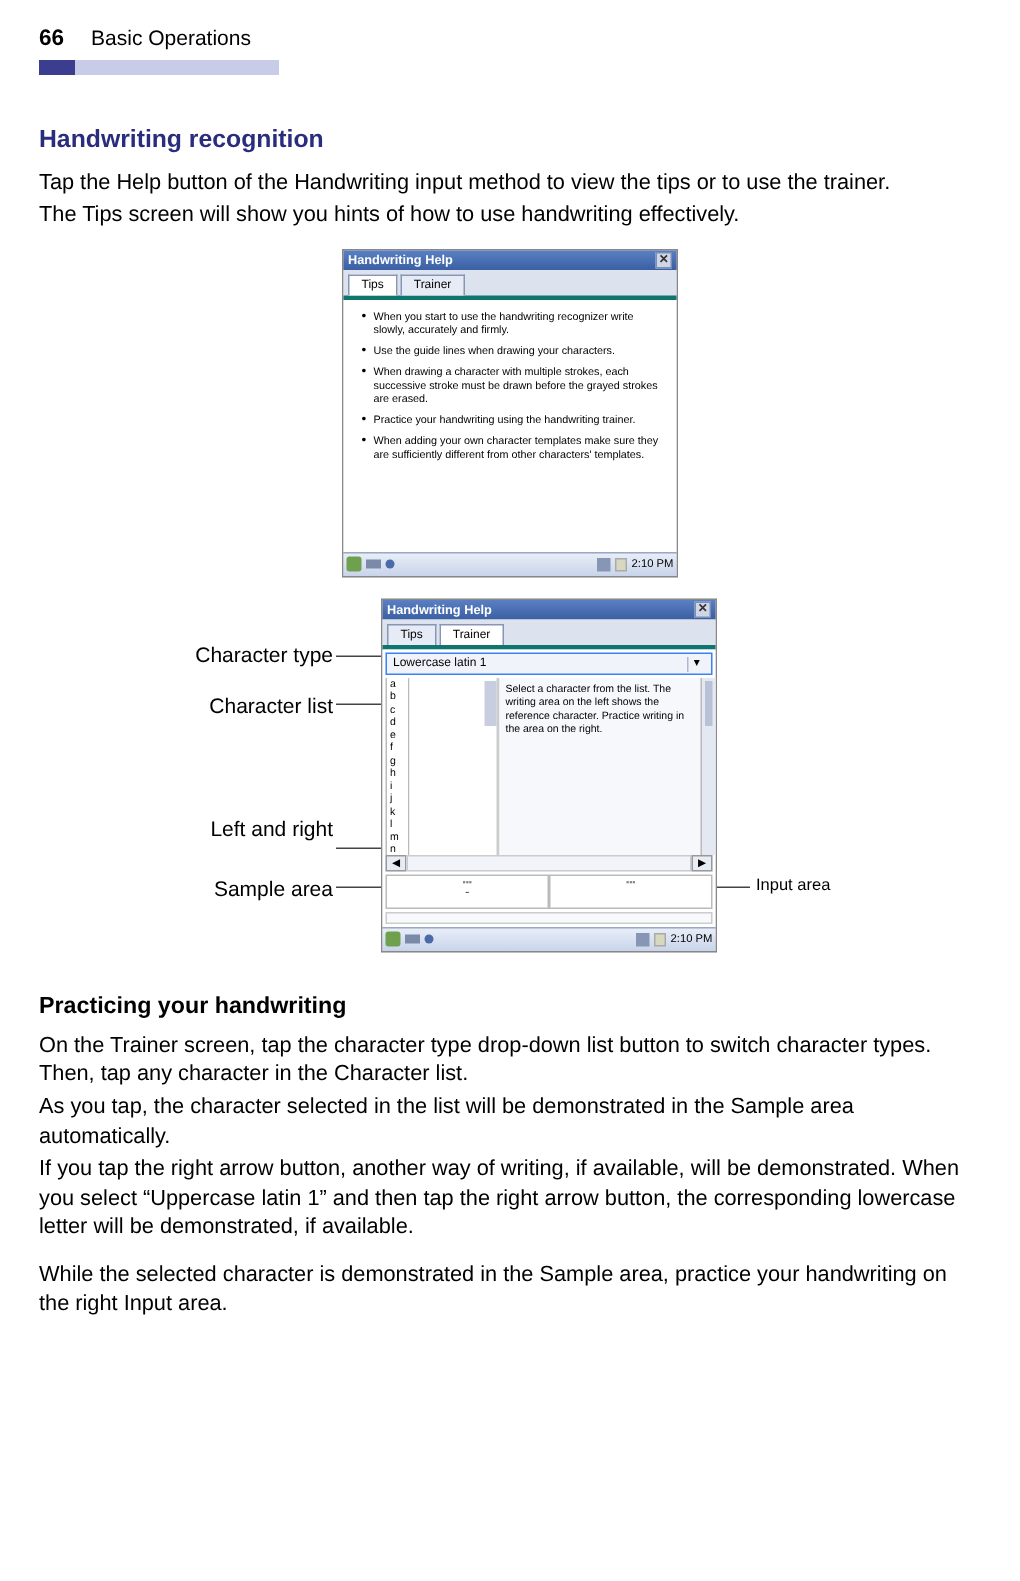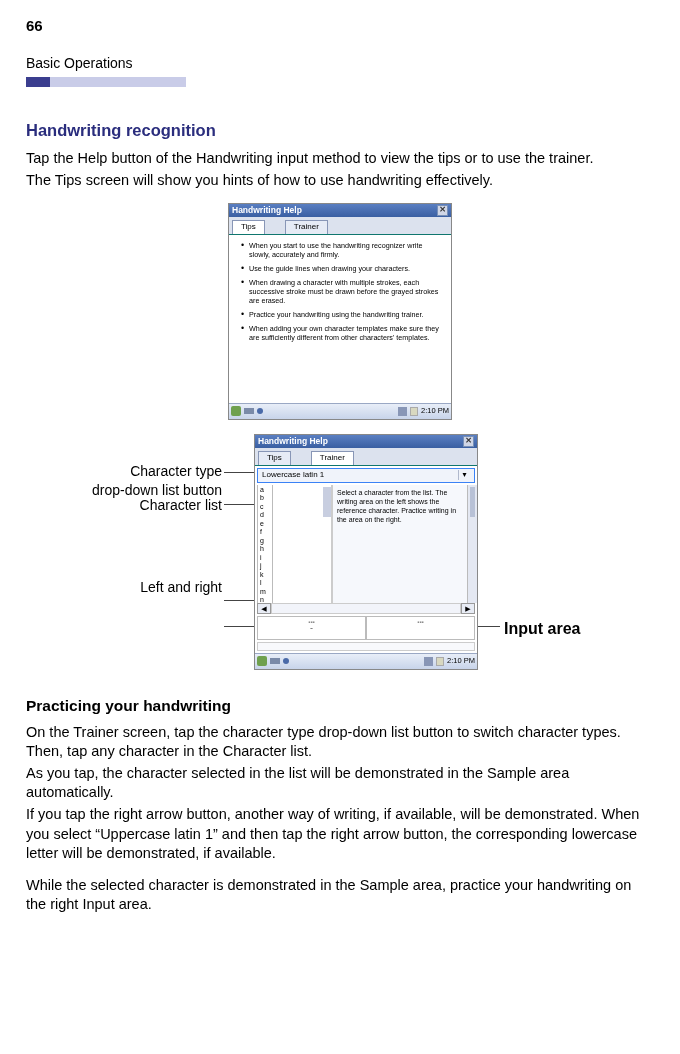--- a/index.html
+++ b/index.html
@@ -6,21 +6,21 @@
     body {
       font-family: Arial, Helvetica, sans-serif;
       font-size: 14.5px;
       width: 680px;
       height: 1054px;
       padding: 16px 26px 20px 26px;
       color: #000;
       background: #fff;
       line-height: 1.35;
     }
-    .header-row { display: flex; align-items: baseline; gap: 18px; margin-bottom: 4px; flex-direction: column; }
+    .header-row { display: flex; align-items: baseline; gap: 18px; margin-bottom: 4px; }
     .page-num { font-size: 15px; font-weight: bold; }
     .chapter { font-size: 14px; }
     .rule-bar {
       width: 160px; height: 10px; display: flex; margin-bottom: 32px;
     }
     .rule-bar .dark { width: 24px; background: #3b3e8f; }
     .rule-bar .light { flex: 1; background: #c9cce8; }
     h2.section {
       font-size: 16.5px; font-weight: bold; color: #2a2d7d;
       margin-bottom: 8px;
@@ -42,21 +42,21 @@
       padding: 1px 3px; font-size: 8.5px; font-weight: bold;
       justify-content: space-between;
     }
     .pda .titlebar .close {
       width: 11px; height: 11px; background: #d0d6e6; color: #333;
       display: flex; align-items: center; justify-content: center;
       font-size: 8px; border: 1px solid #7790b8;
     }
     .pda .tabrow {
       display: flex; background: #dce2ee; padding: 3px 3px 0 3px;
-      border-bottom: 1px solid #0f766e; gap: 20px;
+      border-bottom: 3px solid #0f766e; gap: 2px;
     }
     .pda .tab {
       border: 1px solid #8896b6; border-bottom: none;
       background: #fff; padding: 1px 8px; font-size: 8px;
     }
     .pda .tab.inactive { background: #e6ebf5; }
     .pda .content { flex: 1; background: #fff; padding: 6px 8px; min-height: 168px; }
     .pda .content.trainer { padding: 0; display: flex; flex-direction: column; }
     .drop-row {
       border: 1px solid #3b82f6; margin: 2px; display: flex; align-items: center;
@@ -134,21 +134,21 @@
     .taskbar .vol { width: 9px; height: 9px; background: #8896b6; }
     .taskbar .note { width: 8px; height: 9px; background: #d8d8c0; border: 1px solid #aaa; }
     .annot-fig {
       position: relative; display: flex; justify-content: center;
       margin: 6px 0 18px 0;
     }
     .annot-left {
       position: absolute; text-align: right; font-size: 14px;
     }
     .annot-right {
-      position: absolute; text-align: center; font-size: 16px; font-weight: bold;
+      position: absolute; text-align: center; font-size: 11px;
     }
     .annot-line {
       position: absolute; height: 1px; background: #444;
     }
   </style>
 </head>
 <body>
 
 <div class="header-row">
   <span class="page-num">66</span>
@@ -194,34 +194,36 @@
         <span>2:10 PM</span>
       </div>
     </div>
   </div>
 </div>
 
 <div class="annot-fig" style="height:238px;">
 
   <div class="annot-left" style="left:0; top:28px; width:196px;">
     <div>Character type</div>
-    <div>drop-down list button</div>
   </div>
   <div class="annot-line" style="left:198px; top:38px; width:32px;"></div>
 
   <div class="annot-left" style="left:0; top:62px; width:196px;">
     <span>Character list</span>
   </div>
   <div class="annot-line" style="left:198px; top:70px; width:36px;"></div>
 
   <div class="annot-left" style="left:0; top:144px; width:196px;">
     <div>Left and right</div>
   </div>
   <div class="annot-line" style="left:198px; top:166px; width:36px;"></div>
 
+  <div class="annot-left" style="left:0; top:184px; width:196px;">
+    <span>Sample area</span>
+  </div>
   <div class="annot-line" style="left:198px; top:192px; width:62px;"></div>
 
   <div class="annot-right" style="left:478px; top:184px;">
     <span>Input area</span>
   </div>
   <div class="annot-line" style="left:410px; top:192px; width:64px;"></div>
 
   <div class="pda" style="position:absolute; left:228px; top:0; height:236px;">
     <div class="titlebar">
       <span>Handwriting Help</span>

